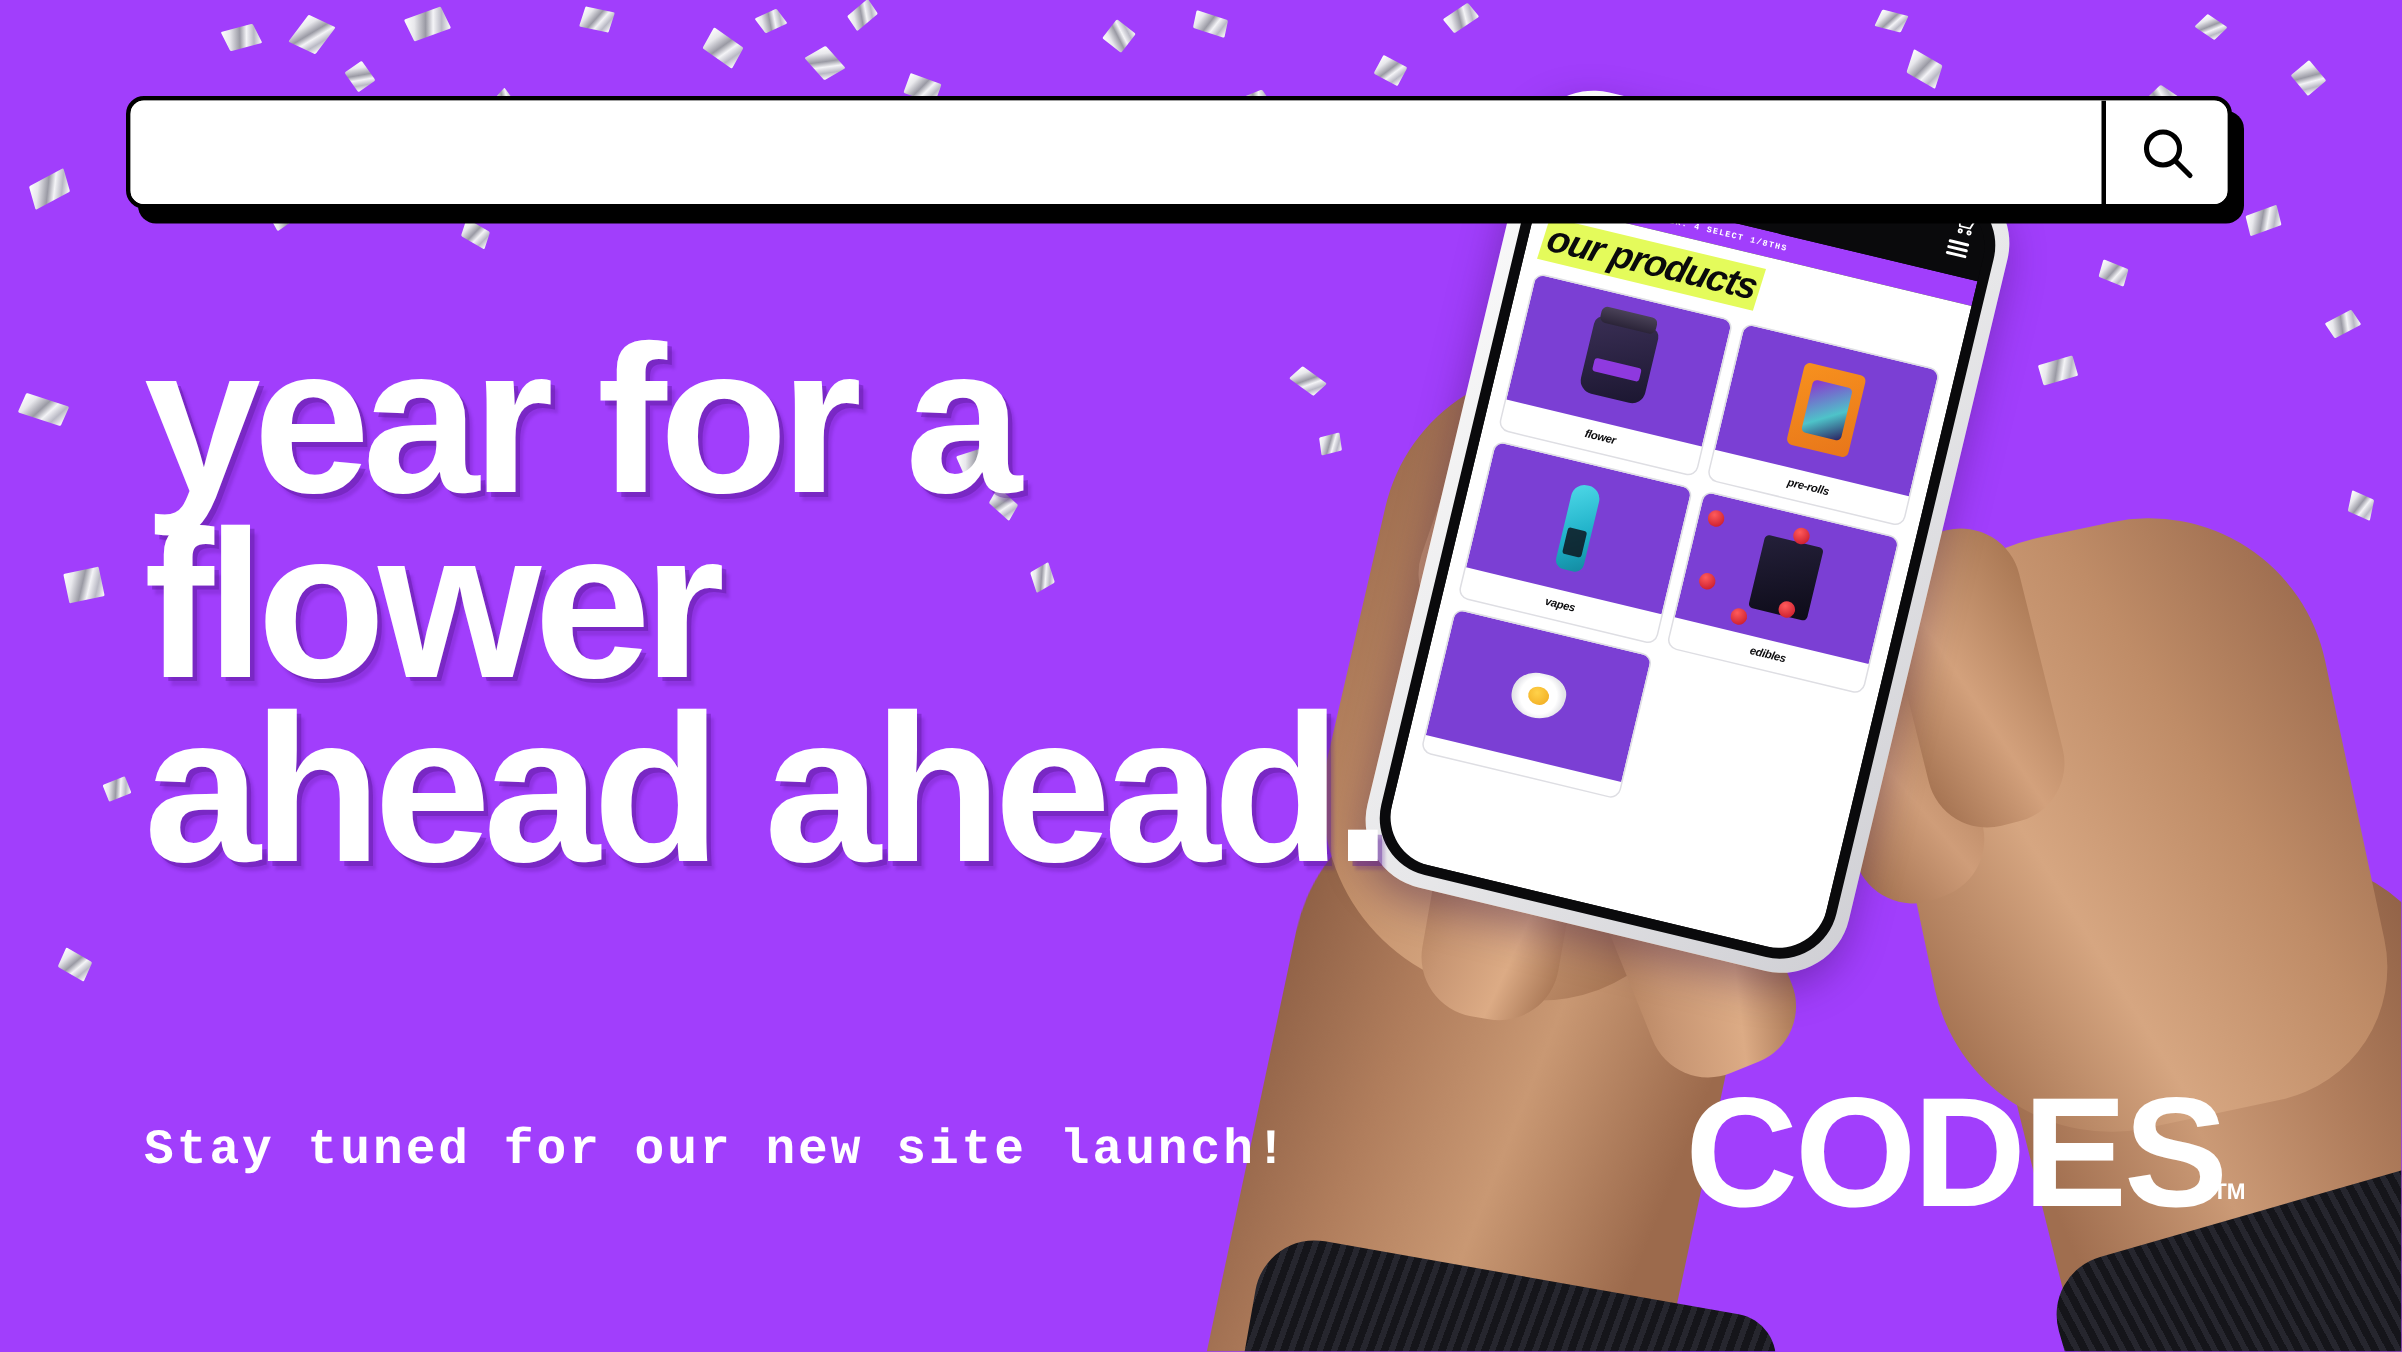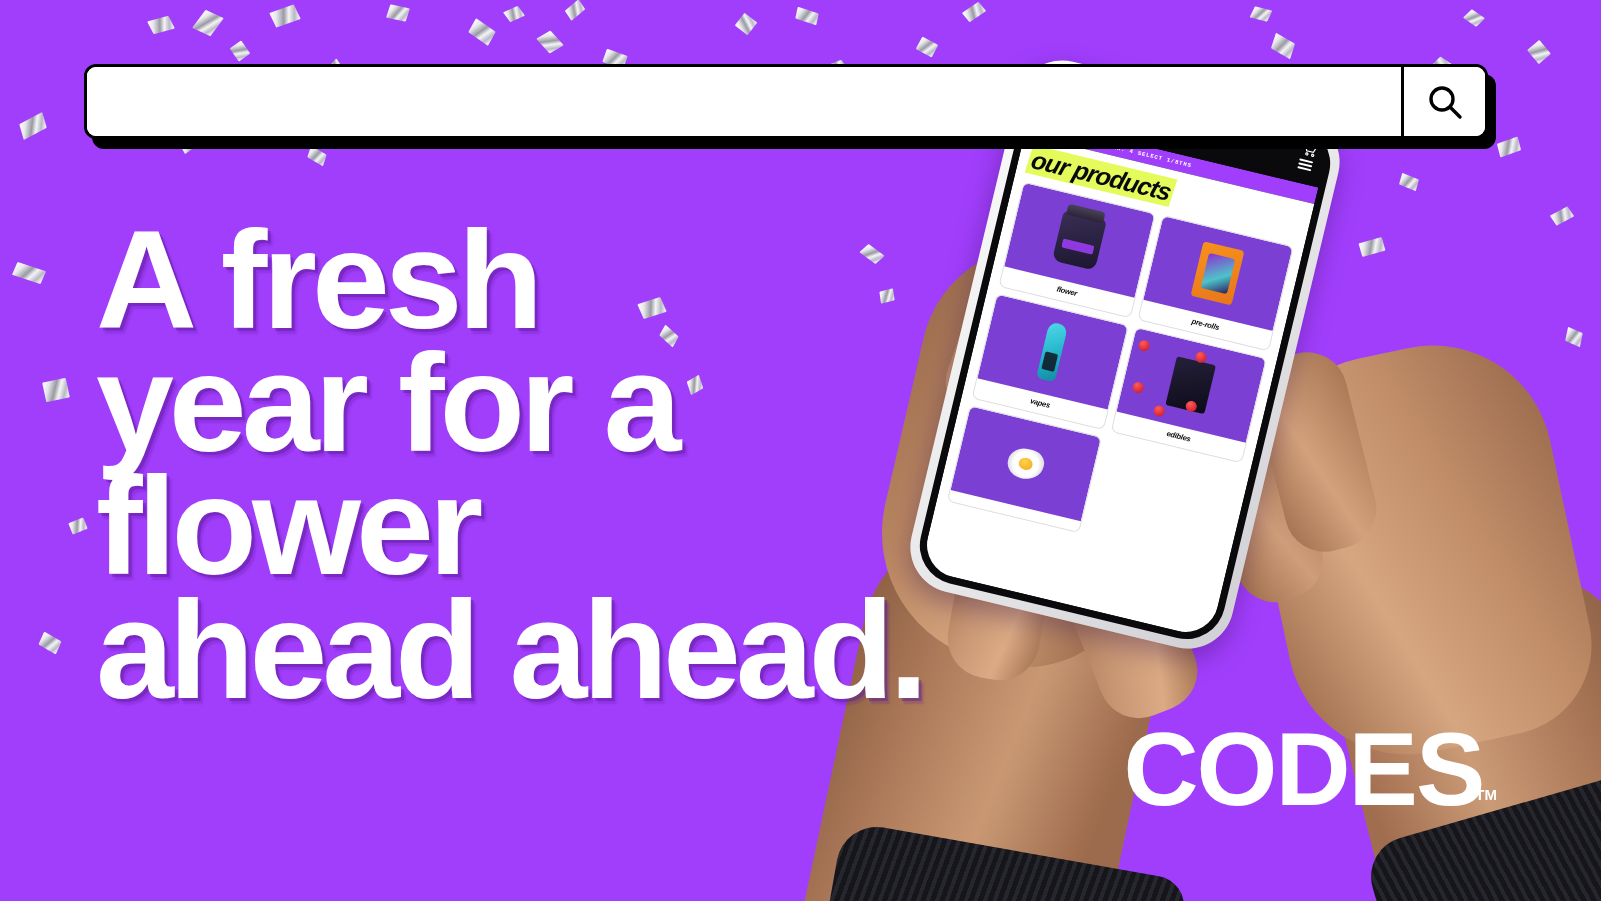--- a/index.html
+++ b/index.html
@@ -547,25 +547,25 @@
           <svg width="40" height="40" viewBox="0 0 40 40" fill="none" stroke="#000" stroke-width="3.4" stroke-linecap="round">
             <circle cx="17" cy="17" r="11"></circle>
             <line x1="25.5" y1="25.5" x2="35" y2="35"></line>
           </svg>
         </span>
       </button>
     </div>
   </div>
 
   <h1 class="headline">
-    <span class="line">A fresh</span>
     <span class="line">year for a</span>
     <span class="line">flower</span>
     <span class="line">ahead ahead.</span>
   </h1>
 
+  <div class="tagline">Stay tuned for our new site launch!</div>
 
   <div class="brand">
     <span class="brand-word">CODES</span>
     <span class="brand-tm">TM</span>
   </div>
 
 </div>
 
 </body></html>

